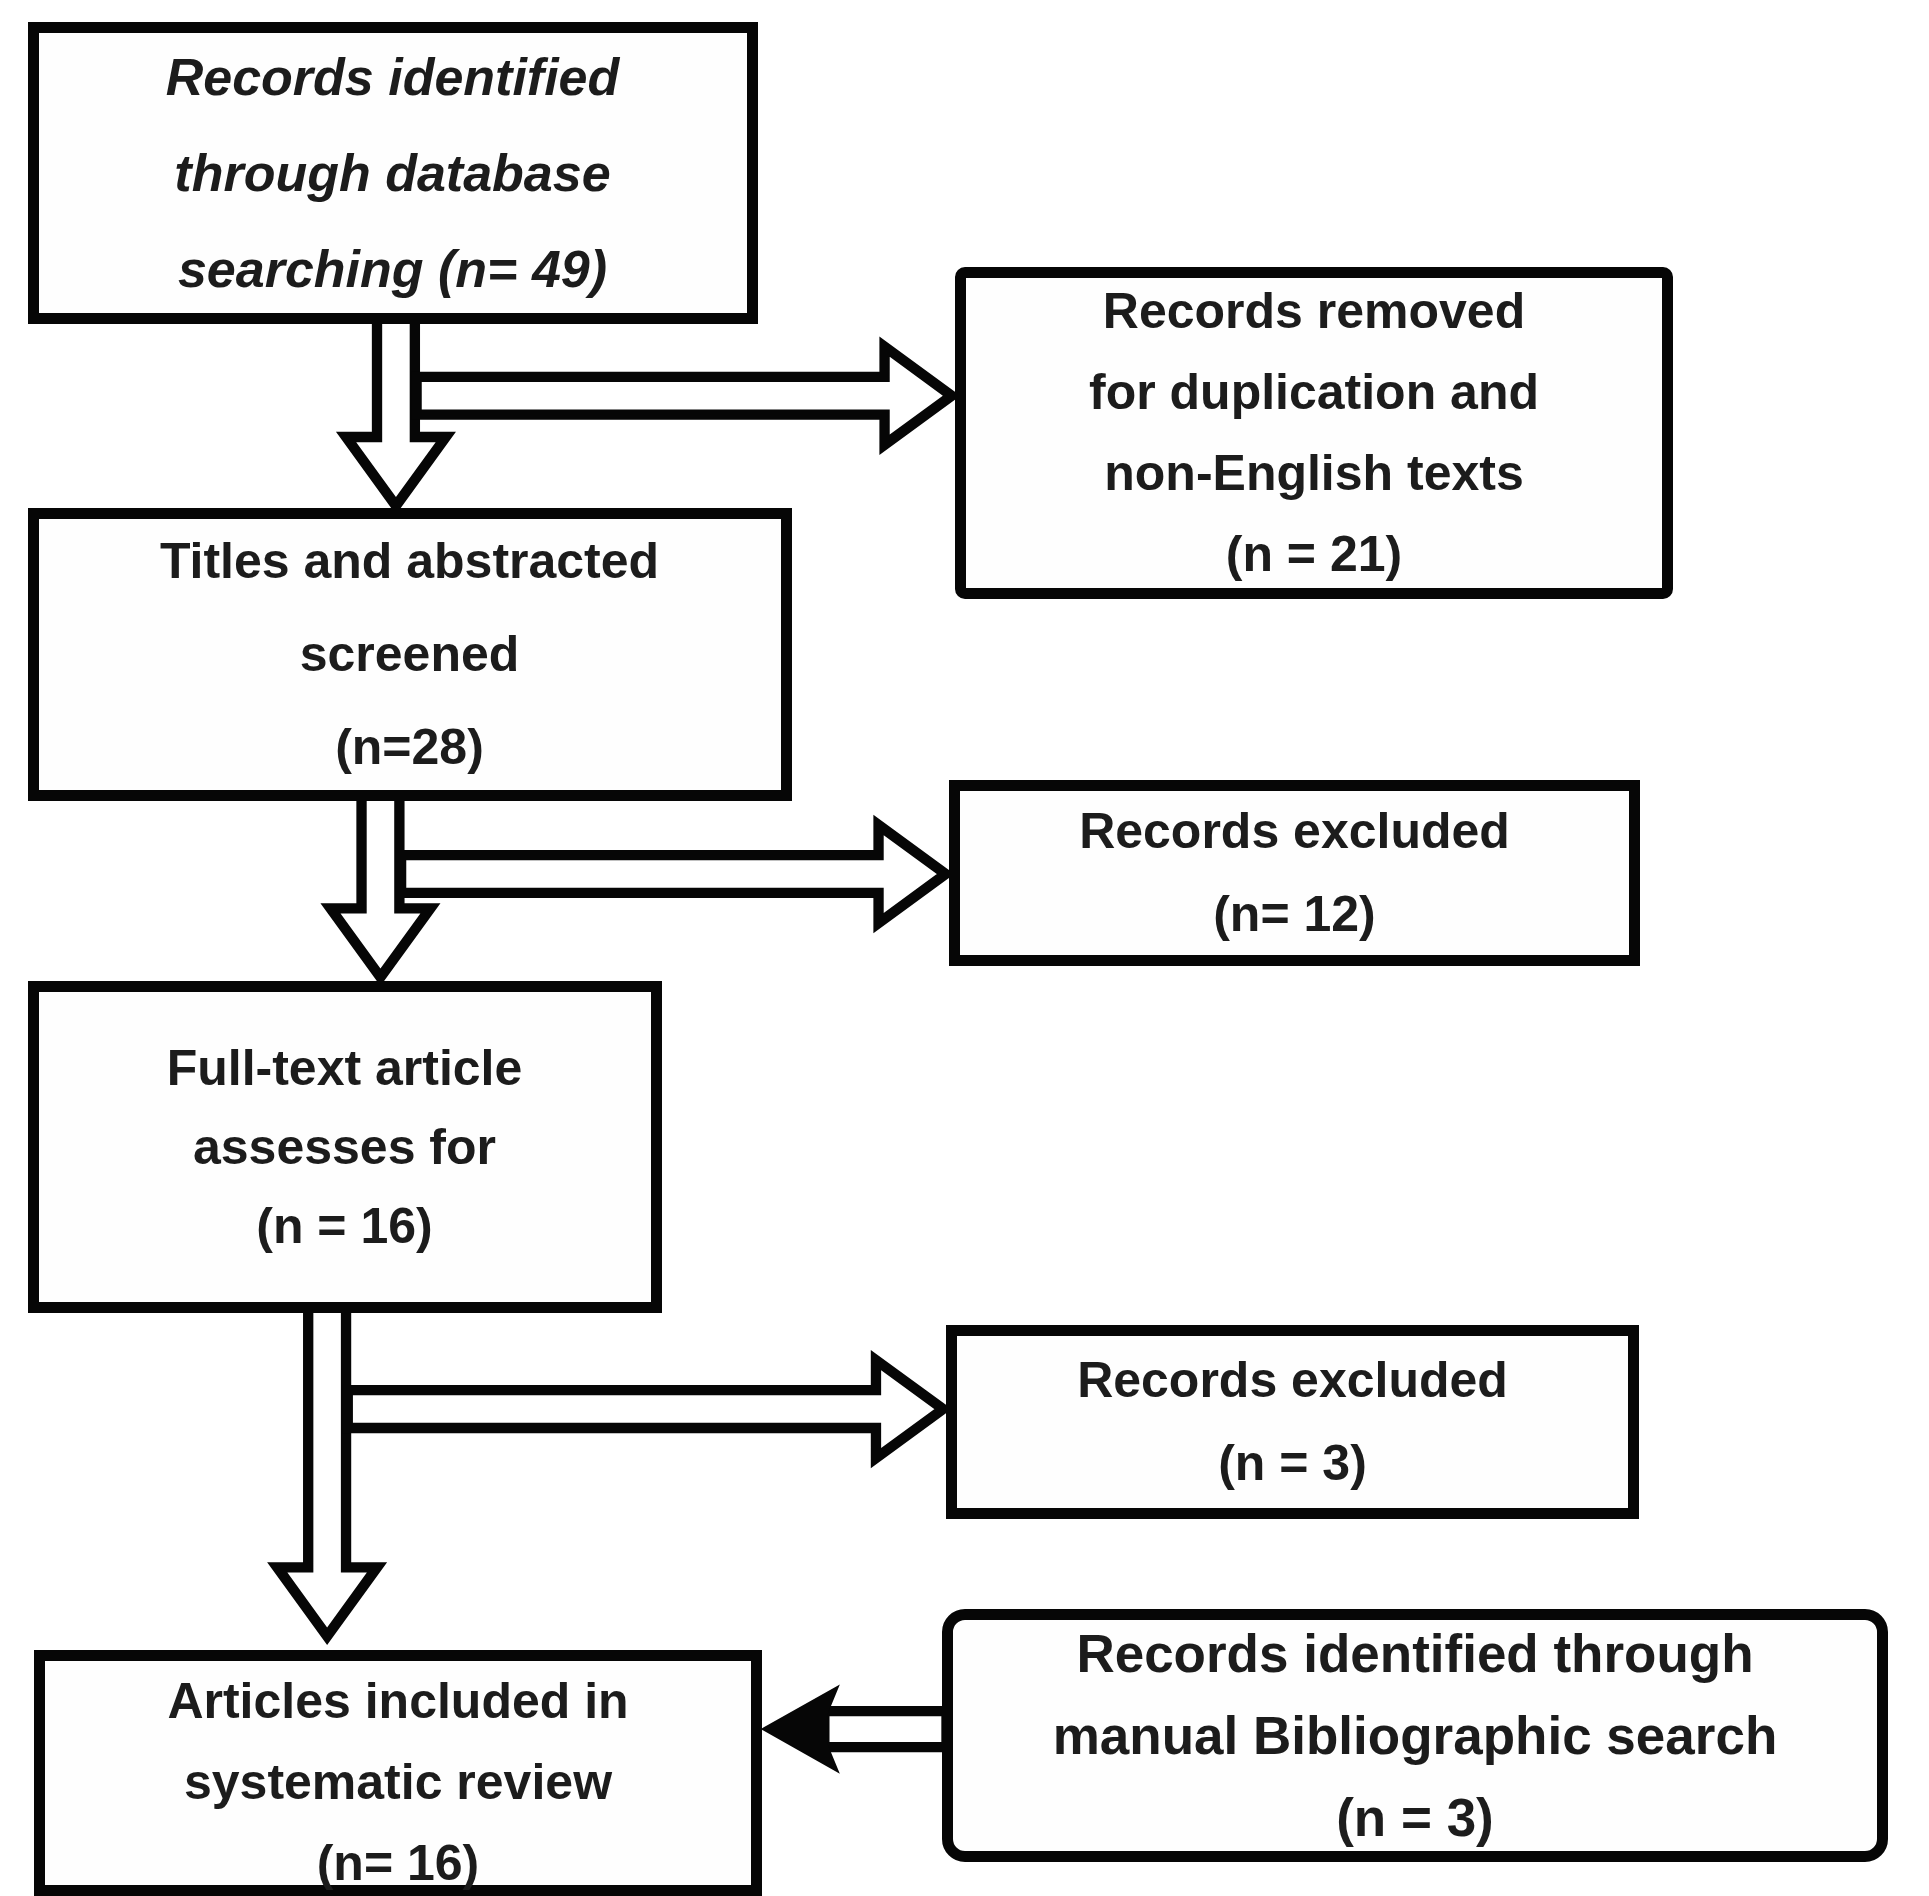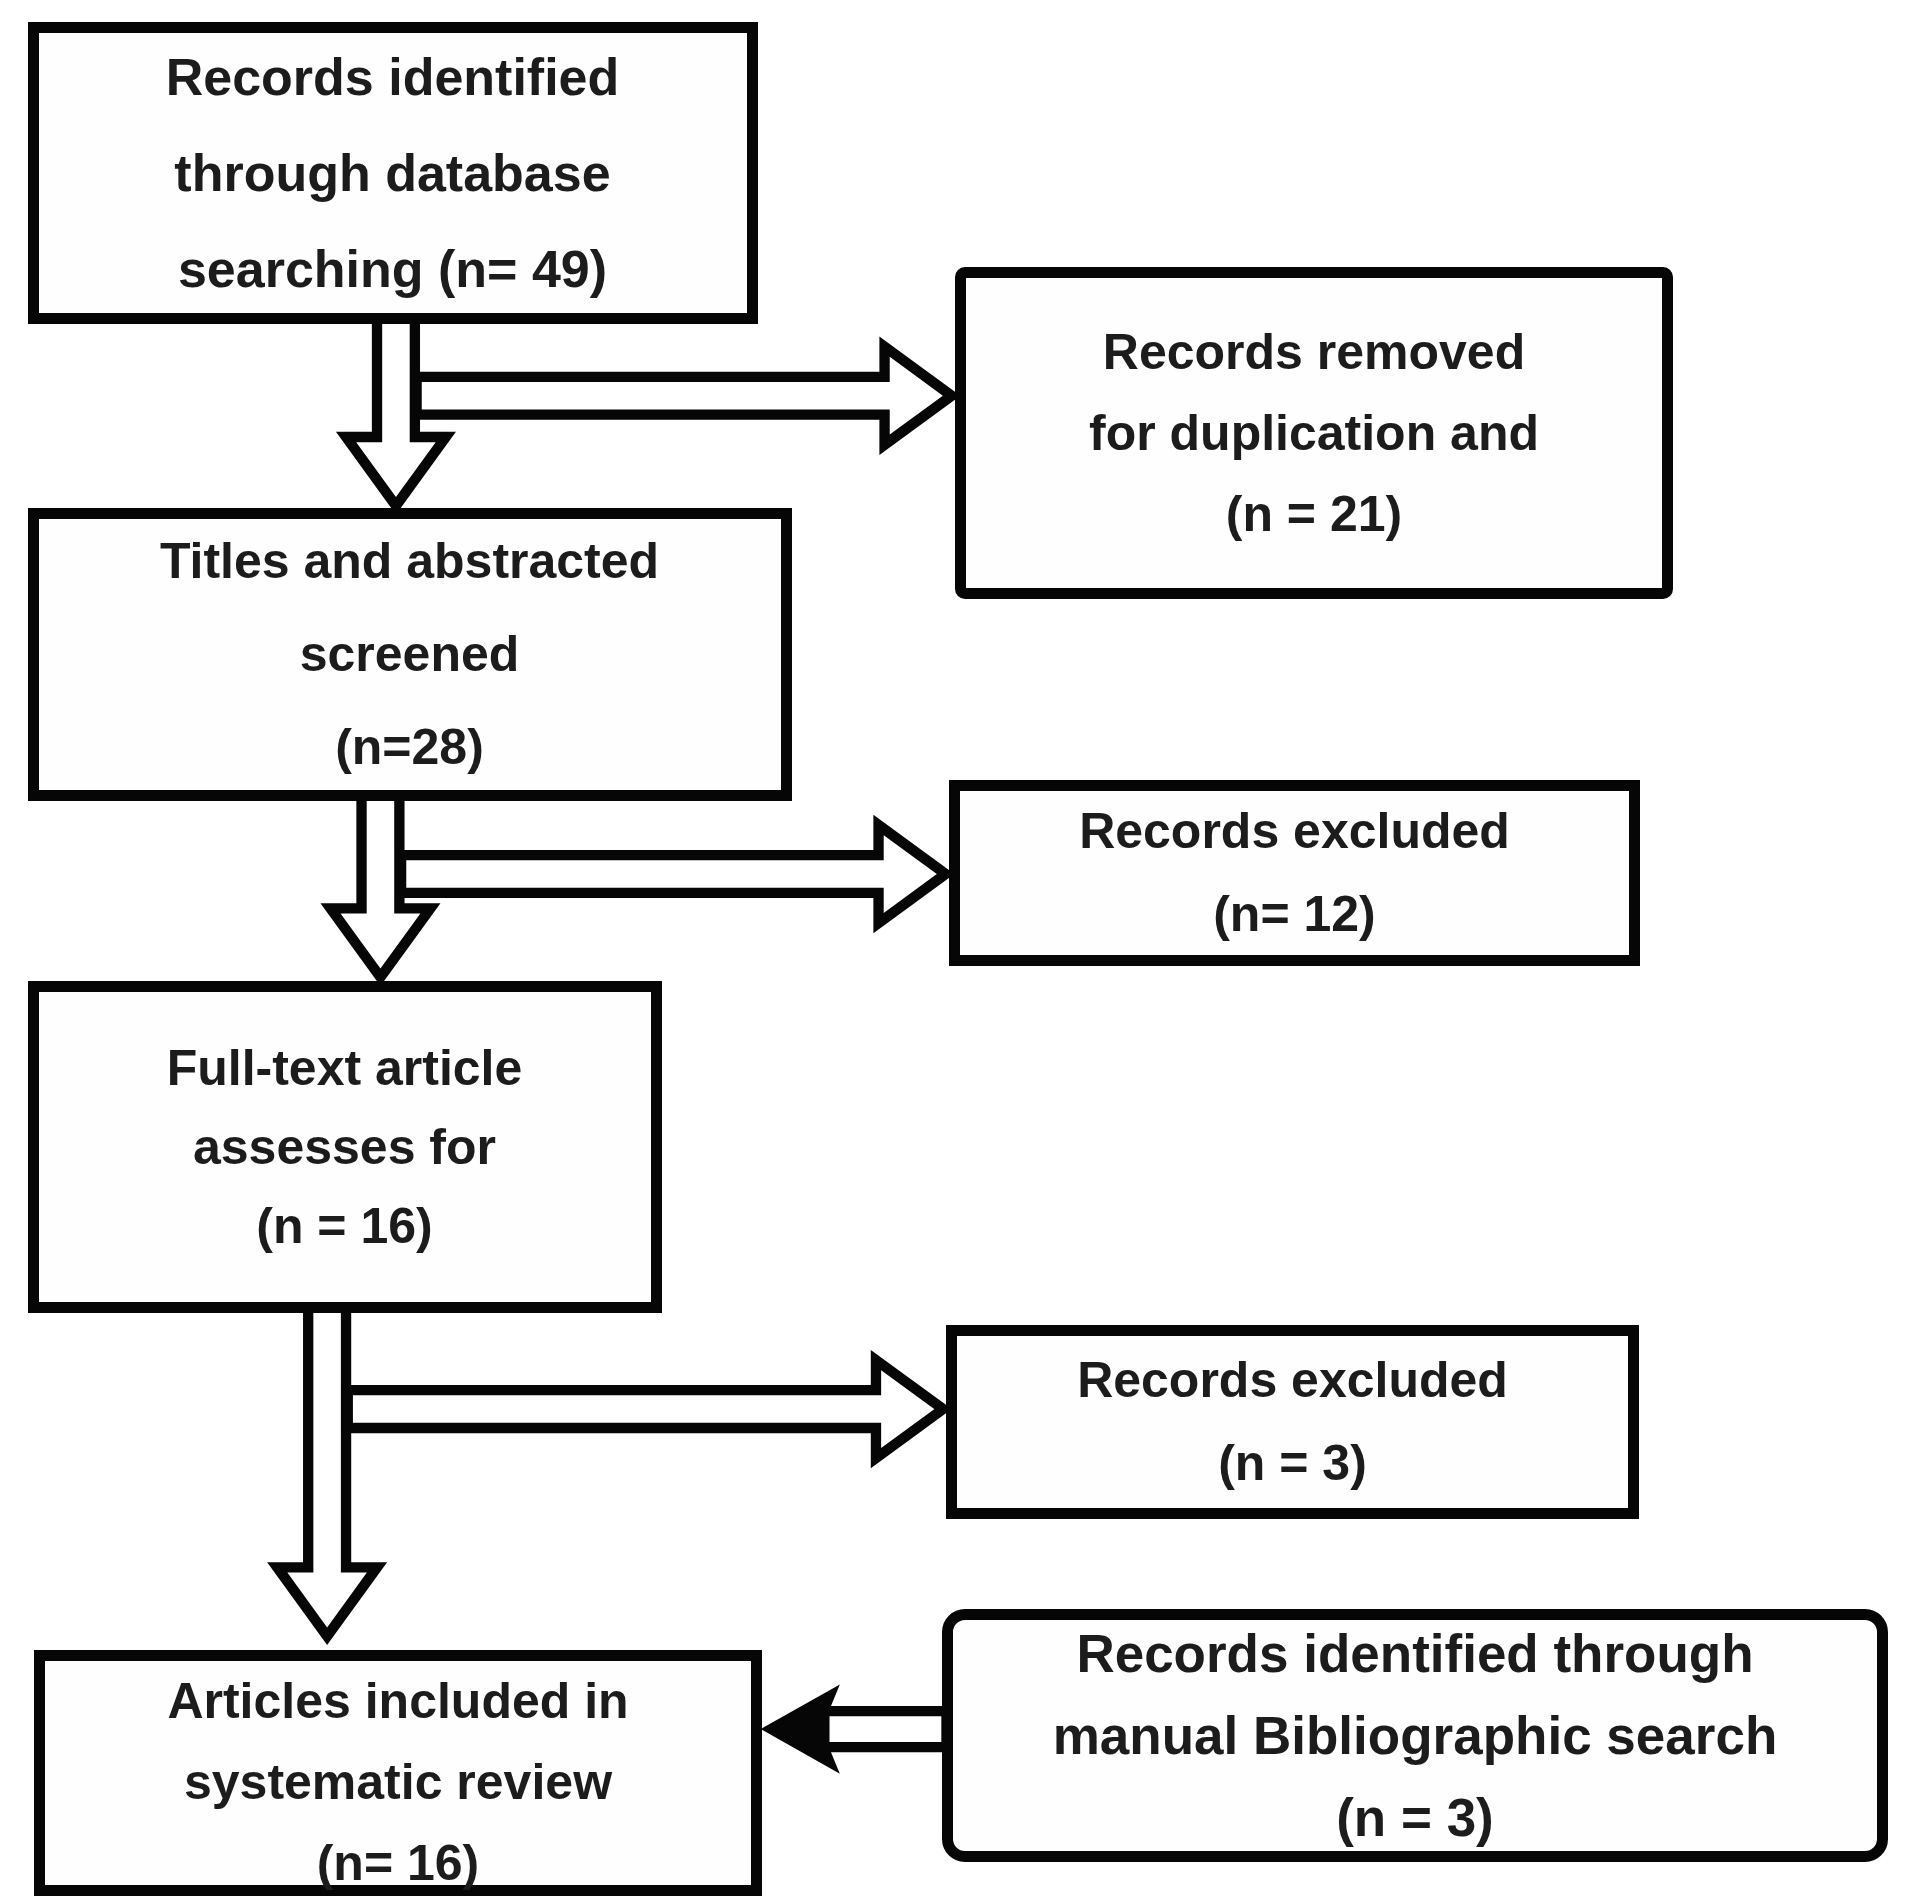--- a/index.html
+++ b/index.html
@@ -25,21 +25,21 @@
     flex-direction: column;
     align-items: center;
     justify-content: center;
     text-align: center;
     font-weight: 600;
     z-index: 2;
   }
   .ln { white-space: nowrap; }
 
   
-  .b1 { left: 27.5px;   top: 21.5px;   width: 730px;  height: 302px; font-size: 52px; line-height: 96px; }
+  .b1 { left: 27.5px;   top: 21.5px;   width: 730px;  height: 302px; font-size: 52px; line-height: 96px; font-style: italic; }
   .b2 { left: 955px; top: 267px;  width: 718px;  height: 332px; font-size: 50px; line-height: 81px; border-radius: 10px; }
   .b3 { left: 27.5px;   top: 508px;  width: 764px;  height: 293px; font-size: 50px; line-height: 93px; }
   .b4 { left: 949px; top: 780px;  width: 691px;  height: 186px; font-size: 50px; line-height: 83px; }
   .b5 { left: 27.5px;   top: 981px; width: 634px;  height: 332px; font-size: 50px; line-height: 79px; }
   .b6 { left: 946px; top: 1325px; width: 693px;  height: 194px; font-size: 50px; line-height: 83px; }
   .b7 { left: 34px;   top: 1650px; width: 728px;  height: 246px; font-size: 50px; line-height: 81px; justify-content: space-between; }
   .b8 { left: 942px; top: 1609px; width: 946px; height: 253px; font-size: 53px; line-height: 82px; border-radius: 23px; }
 
   #arrow-layer {
     position: absolute;
@@ -84,20 +84,21 @@
 
   <div class="box b1">
     <div class="ln">Records identified</div>
     <div class="ln">through database</div>
     <div class="ln">searching (n= 49)</div>
   </div>
 
   <div class="box b2">
     <div class="ln">Records removed</div>
     <div class="ln">for duplication and</div>
+    <div class="ln">non-English texts</div>
     <div class="ln">(n = 21)</div>
   </div>
 
   <div class="box b3">
     <div class="ln">Titles and abstracted</div>
     <div class="ln">screened</div>
     <div class="ln">(n=28)</div>
   </div>
 
   <div class="box b4">

